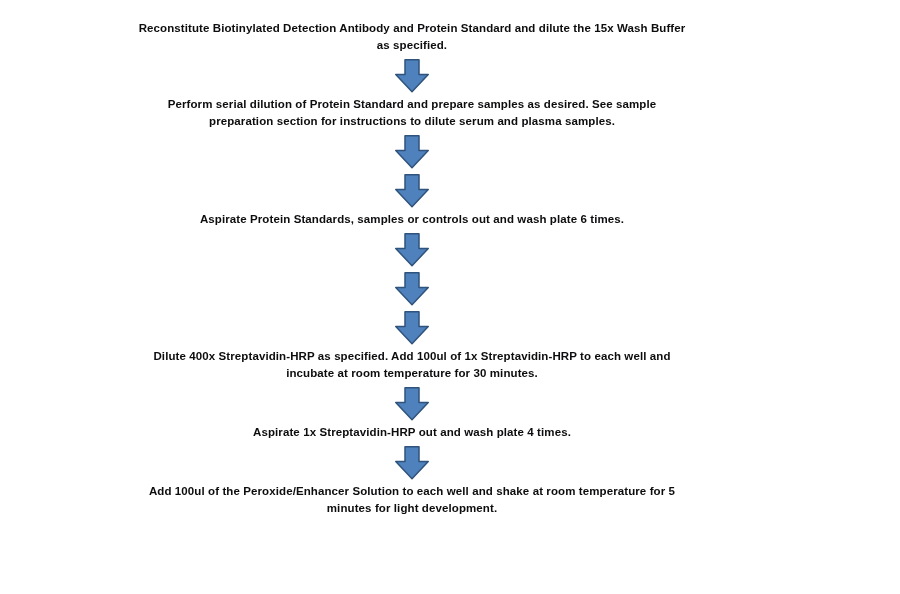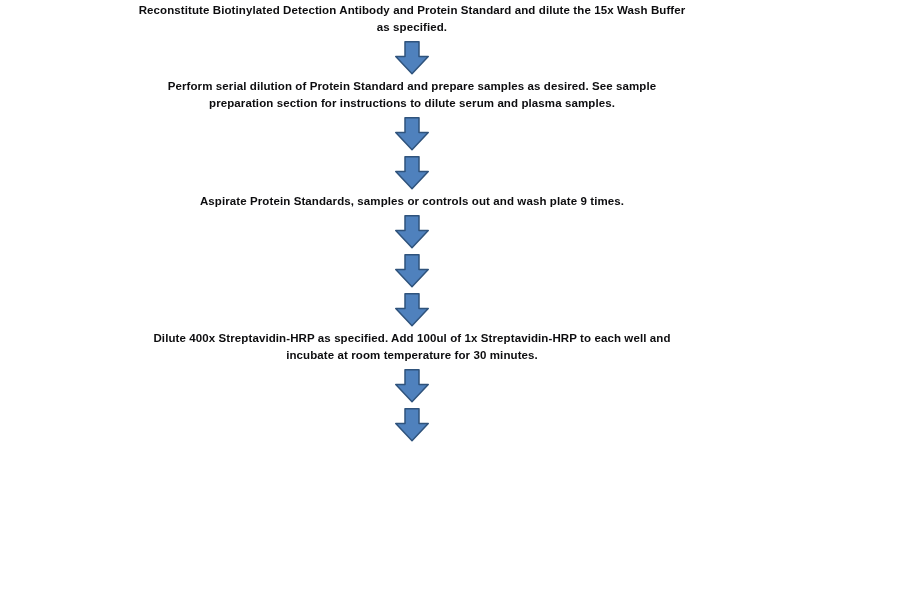--- a/index.html
+++ b/index.html
@@ -6,21 +6,21 @@
     margin: 0;
     padding: 0;
     background: #ffffff;
     width: 900px;
     height: 594px;
     overflow: hidden;
   }
   .flow {
     box-sizing: border-box;
     width: 824px;
-    padding-top: 2px;
+    padding-top: 20px;
     display: block;
   }
   .step {
     font-family: "Liberation Sans", sans-serif;
     font-weight: 700;
     font-size: 11.5px;
     line-height: 17px;
     color: #0d0d0f;
     text-align: center;
     white-space: pre-line;
@@ -58,21 +58,21 @@
     </svg>
   </div>
 
 
   <div class="arrow-wrap">
     <svg width="36" height="34" viewBox="0 0 36 34">
       <path class="arrow-path" d="M 11 0.75 L 25 0.75 L 25 15.5 L 34.25 15.5 L 18 32.75 L 1.75 15.5 L 11 15.5 Z" stroke-width="1.5" stroke-linejoin="round" fill="#4F81BD" stroke="#2F537C"></path>
     </svg>
   </div>
 
-  <div class="step">Aspirate Protein Standards, samples or controls out and wash plate 9 times.</div>
+  <div class="step">Aspirate Protein Standards, samples or controls out and wash plate 6 times.</div>
 
   <div class="arrow-wrap">
     <svg width="36" height="34" viewBox="0 0 36 34">
       <path class="arrow-path" d="M 11 0.75 L 25 0.75 L 25 15.5 L 34.25 15.5 L 18 32.75 L 1.75 15.5 L 11 15.5 Z" stroke-width="1.5" stroke-linejoin="round" fill="#4F81BD" stroke="#2F537C"></path>
     </svg>
   </div>
 
 
   <div class="arrow-wrap">
     <svg width="36" height="34" viewBox="0 0 36 34">
@@ -89,20 +89,23 @@
 
   <div class="step">Dilute 400x Streptavidin-HRP as specified. Add 100ul of 1x Streptavidin-HRP to each well and
 incubate at room temperature for 30 minutes.</div>
 
   <div class="arrow-wrap">
     <svg width="36" height="34" viewBox="0 0 36 34">
       <path class="arrow-path" d="M 11 0.75 L 25 0.75 L 25 15.5 L 34.25 15.5 L 18 32.75 L 1.75 15.5 L 11 15.5 Z" stroke-width="1.5" stroke-linejoin="round" fill="#4F81BD" stroke="#2F537C"></path>
     </svg>
   </div>
 
+  <div class="step">Aspirate 1x Streptavidin-HRP out and wash plate 4 times.</div>
 
   <div class="arrow-wrap">
     <svg width="36" height="34" viewBox="0 0 36 34">
       <path class="arrow-path" d="M 11 0.75 L 25 0.75 L 25 15.5 L 34.25 15.5 L 18 32.75 L 1.75 15.5 L 11 15.5 Z" stroke-width="1.5" stroke-linejoin="round" fill="#4F81BD" stroke="#2F537C"></path>
     </svg>
   </div>
 
+  <div class="step">Add 100ul of the Peroxide/Enhancer Solution to each well and shake at room temperature for 5
+minutes for light development.</div>
 </div>
 
 </body></html>

